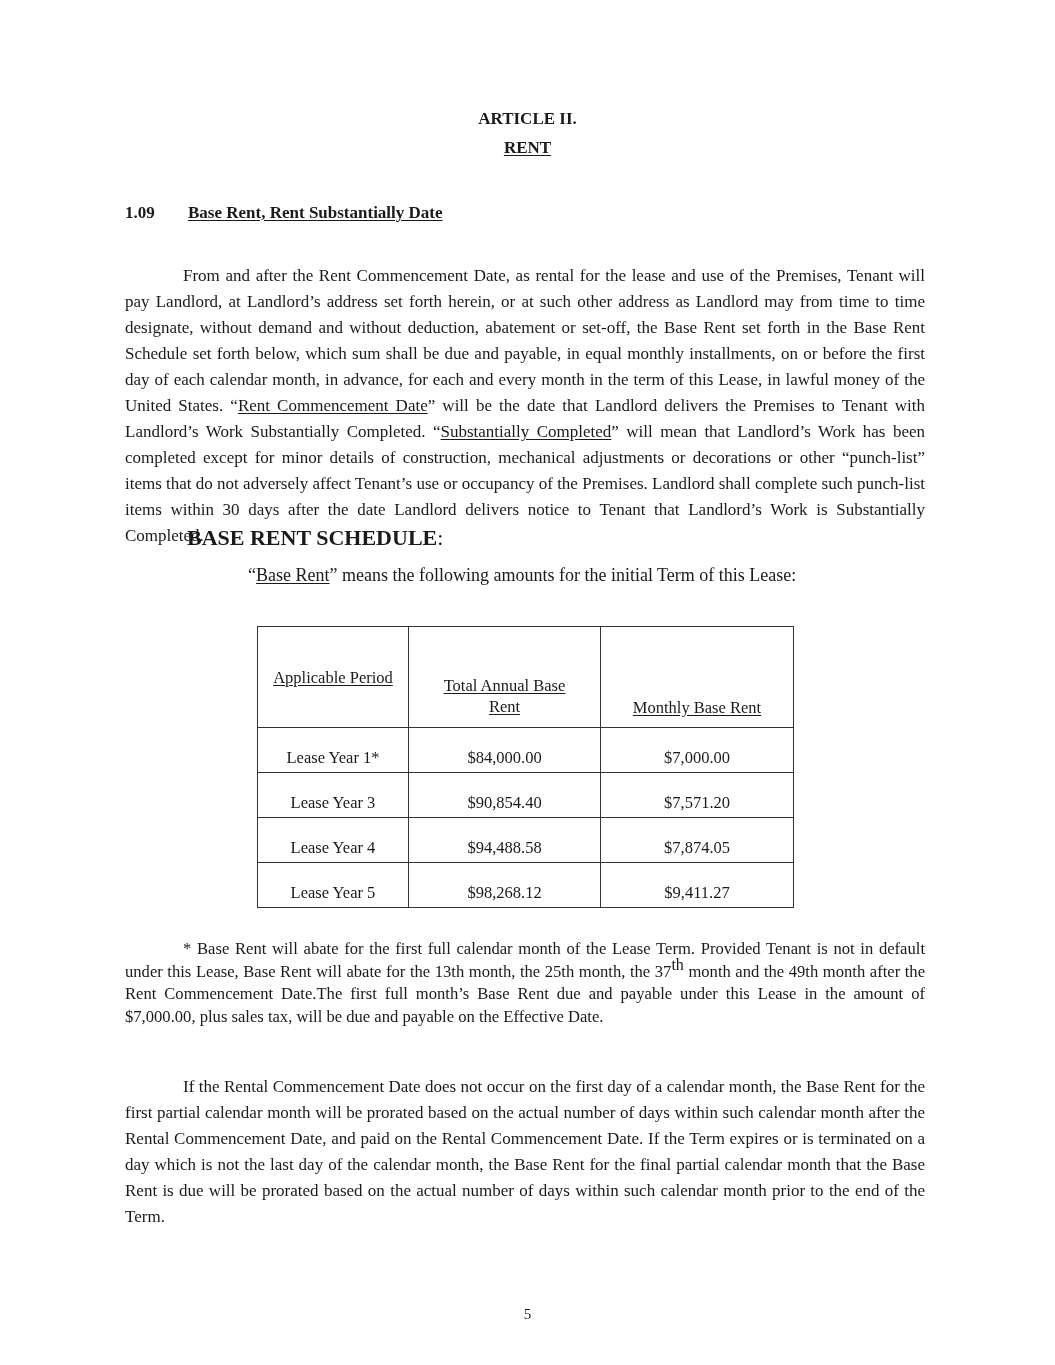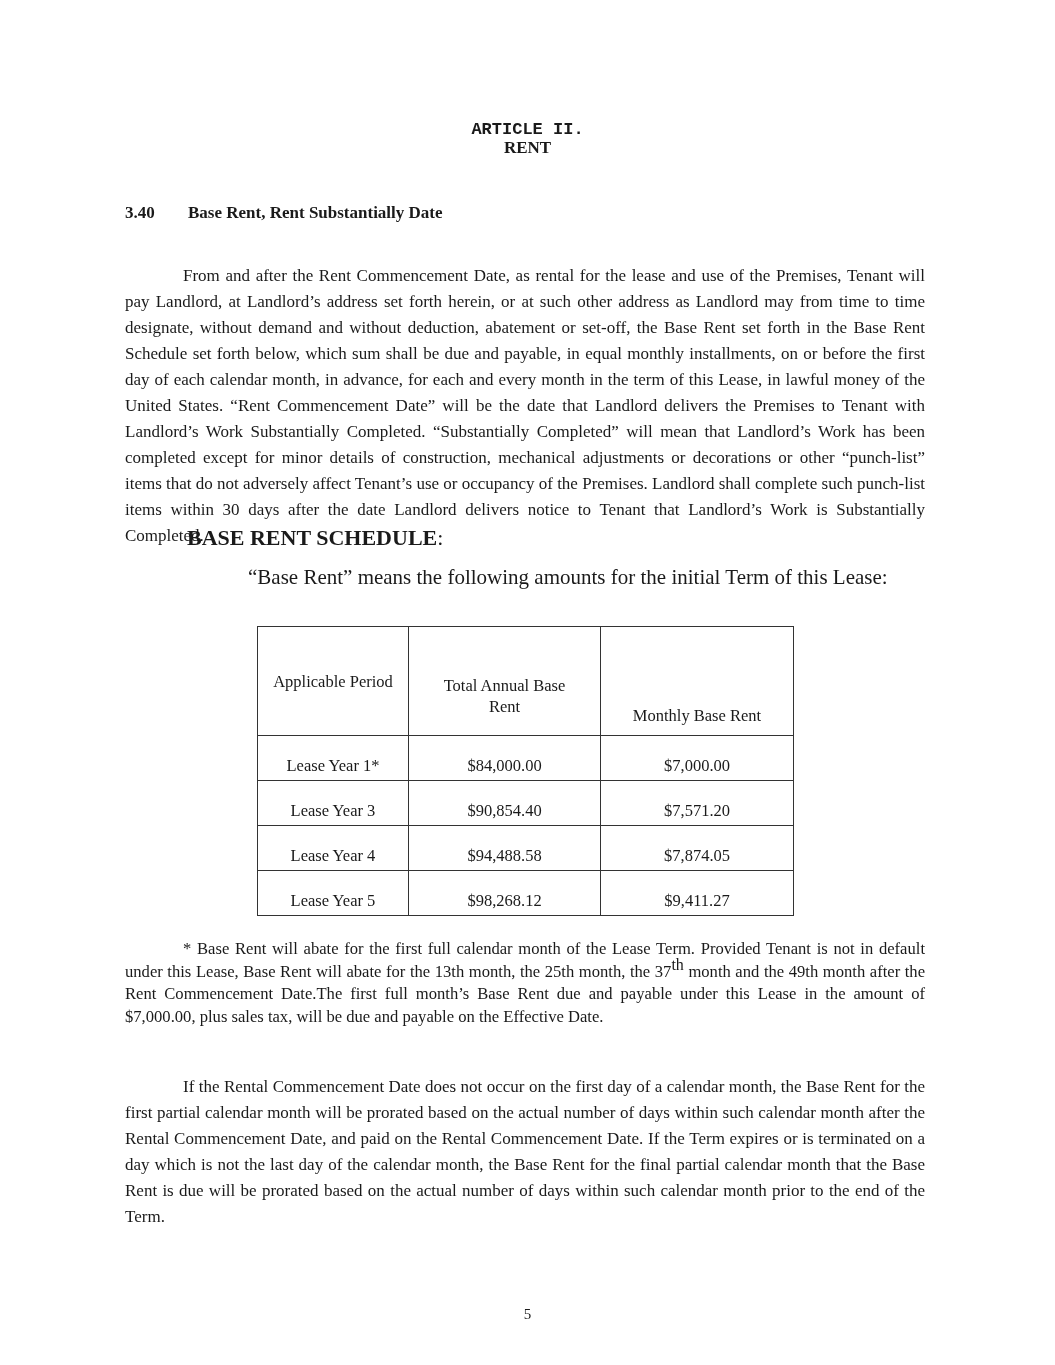--- a/index.html
+++ b/index.html
@@ -5,73 +5,73 @@
   html, body { margin: 0; padding: 0; background: #ffffff; }
   body {
     width: 1055px; height: 1365px; position: relative; overflow: hidden;
     font-family: "Liberation Serif", serif; color: #1a1a1a;
   }
   .page { position: absolute; left: 0; top: 0; width: 1055px; height: 1365px; }
   .article-head {
     position: absolute; left: 0; width: 1055px; text-align: center;
     font-weight: bold; font-size: 17px; line-height: 22px;
   }
-  .u { text-underline-offset: 2px; margin-top: 20px; }
+  .u { text-decoration: underline; text-underline-offset: 2px; margin-top: 20px; }
   .section-head {
     position: absolute; left: 125px; top: 203px; font-weight: bold; font-size: 17px;
   }
   .section-head .num { display: inline-block; width: 63px; }
   .para {
     position: absolute; left: 125px; width: 800px; font-size: 17px; line-height: 26px;
     text-align: justify; text-indent: 58px; margin: 0;
   }
   .sched-label {
     position: absolute; left: 187px; top: 525px; font-weight: bold; font-size: 22px;
   }
   .base-def {
-    position: absolute; left: 248px; top: 565px; font-size: 21px;
+    position: absolute; left: 248px; top: 565px; font-size: 18px;
   }
   table.rent {
     position: absolute; left: 257px; top: 626px; border-collapse: collapse;
     font-size: 16.5px;
   }
   table.rent td, table.rent th {
     border: 1.5px solid #333; font-weight: normal; text-align: center; padding: 0;
   }
   table.rent th { height: 82px; vertical-align: bottom; padding-bottom: 9px; line-height: 21px; }
   table.rent td { height: 40px; vertical-align: bottom; padding-bottom: 4px; }
   .c1 { width: 150px; } .c2 { width: 191px; } .c3 { width: 192px; }
   .page-num { position: absolute; left: 0; width: 1055px; top: 1306px; text-align: center; font-size: 15px; }
   sup { font-size: 16px; line-height: 0; }
 </style>
 </head>
 <body>
 
 <div class="page">
 
-  <div class="article-head" style="top:119px;font-family:Liberation Mono, monospace;">ARTICLE II.</div>
+  <div class="article-head" style="top:108px;">ARTICLE II.</div>
   <div class="article-head" style="top:137px;">
     <span class="u">RENT</span>
   </div>
 
   <div class="section-head">
-    <span class="num">3.40</span><span class="u">Base Rent, Rent Substantially Date</span>
+    <span class="num">1.09</span><span class="u">Base Rent, Rent Substantially Date</span>
   </div>
 
   <p class="para" style="top:263px;"><span>From and after the Rent Commencement Date, as rental for the lease and use of the Premises, Tenant will pay Landlord, at Landlord’s address set forth herein, or at such other address as Landlord may from time to time designate, without demand and without deduction, abatement or set-off, the Base Rent set forth in the Base Rent Schedule set forth below, which sum shall be due and payable, in equal monthly installments, on or before the first day of each calendar month, in advance, for each and every month in the term of this Lease, in lawful money of the United States.   “</span><span class="u">Rent Commencement Date</span><span>” will be the date that Landlord delivers the Premises to Tenant with Landlord’s Work Substantially Completed.   “</span><span class="u">Substantially Completed</span><span>” will mean that Landlord’s Work has been completed except for minor details of construction, mechanical adjustments or decorations or other “punch-list” items that do not adversely affect Tenant’s use or occupancy of the Premises.   Landlord shall complete such punch-list items within 30 days after the date Landlord delivers notice to Tenant that Landlord’s Work is Substantially Completed.</span></p>
 
   <div class="sched-label"><span>BASE RENT SCHEDULE</span><span style="font-weight:normal">:</span></div>
 
   <div class="base-def"><span>“</span><span class="u">Base Rent</span><span>” means the following amounts for the initial Term of this Lease:</span></div>
 
   <table class="rent">
     <thead>
       <tr>
         <th class="c1" style="vertical-align:middle;padding-bottom:0;"><span class="u">Applicable Period</span></th>
-        <th class="c2" style="vertical-align:middle;padding-bottom:8px;padding-top:18px;"><span class="u" style="display:inline-block;width:150px;">Total Annual Base Rent</span></th>
+        <th class="c2" style="vertical-align:middle;padding-bottom:0;padding-top:18px;"><span class="u" style="display:inline-block;width:150px;">Total Annual Base Rent</span></th>
         <th class="c3"><span class="u">Monthly Base Rent</span></th>
       </tr>
     </thead>
     <tbody>
       <tr>
         <td>Lease Year 1*</td>
         <td>$84,000.00</td>
         <td>$7,000.00</td>
       </tr>
       <tr>

